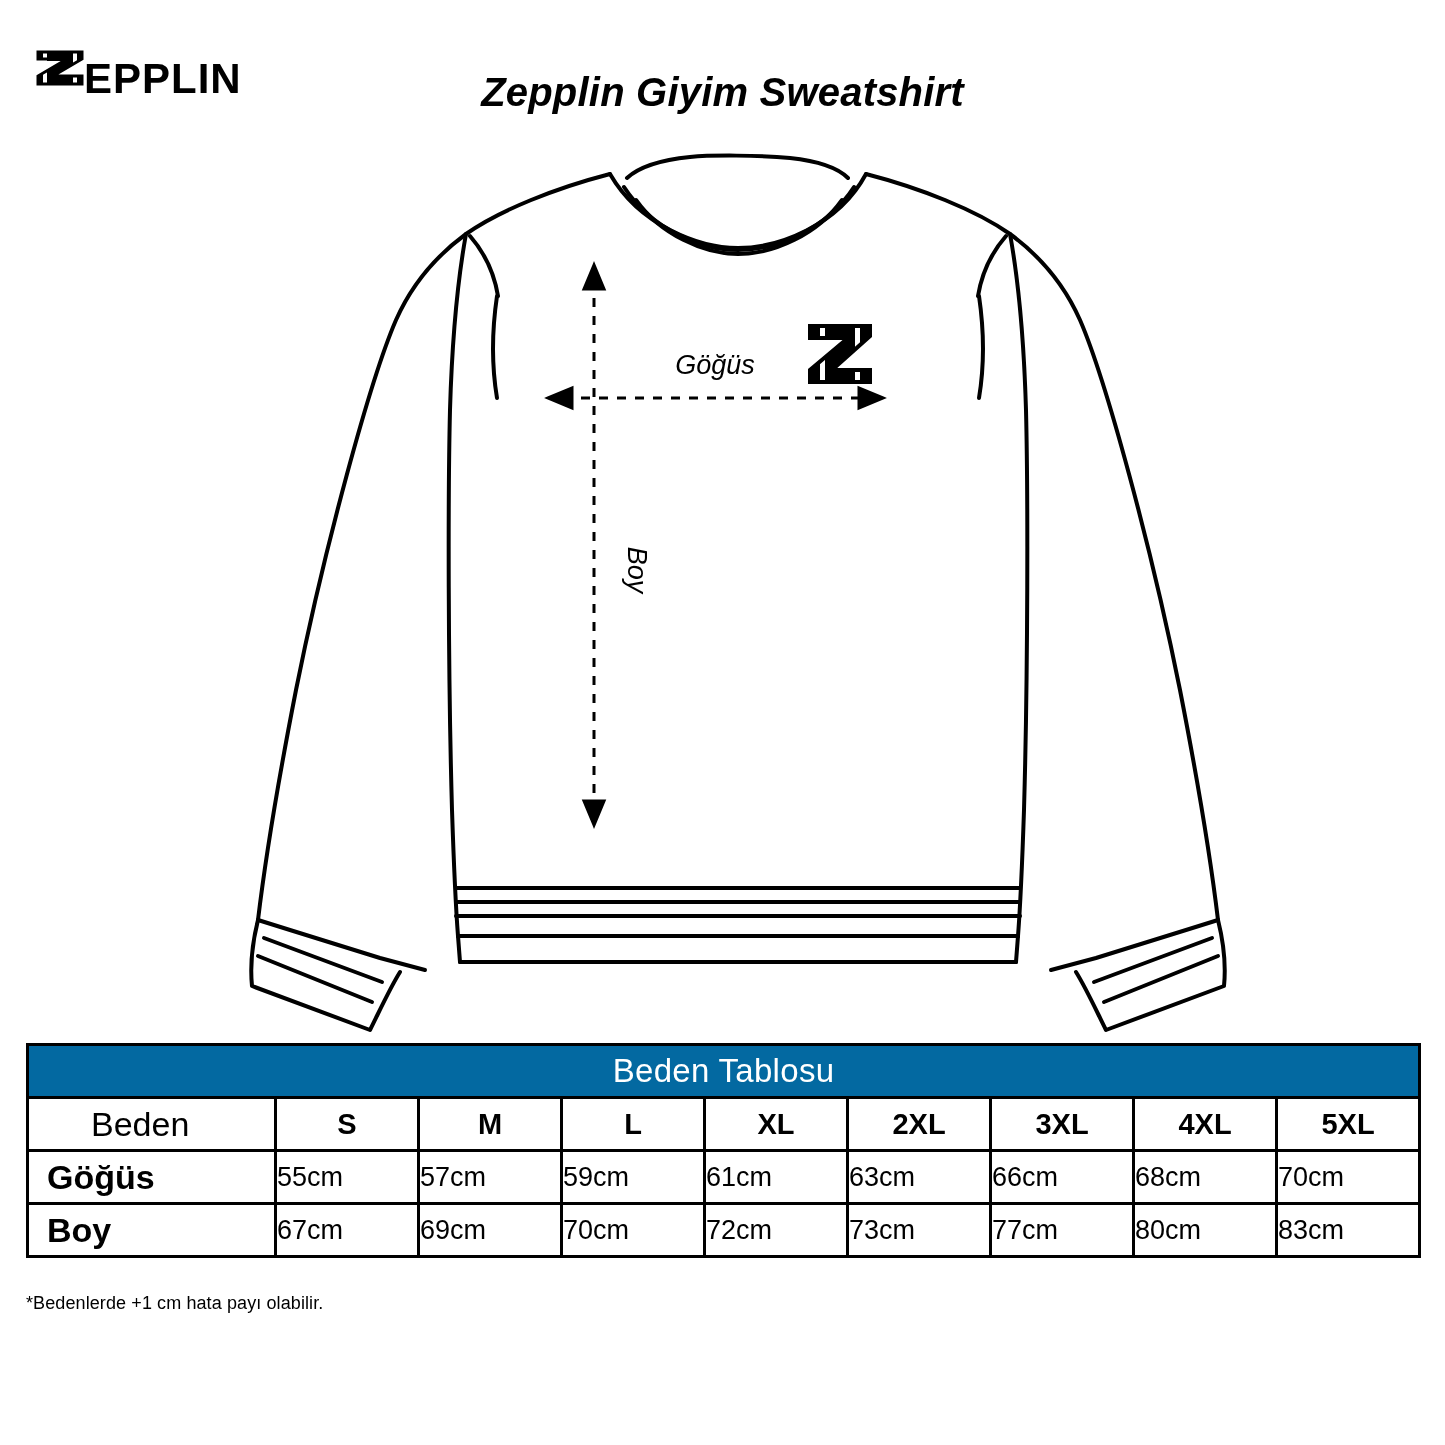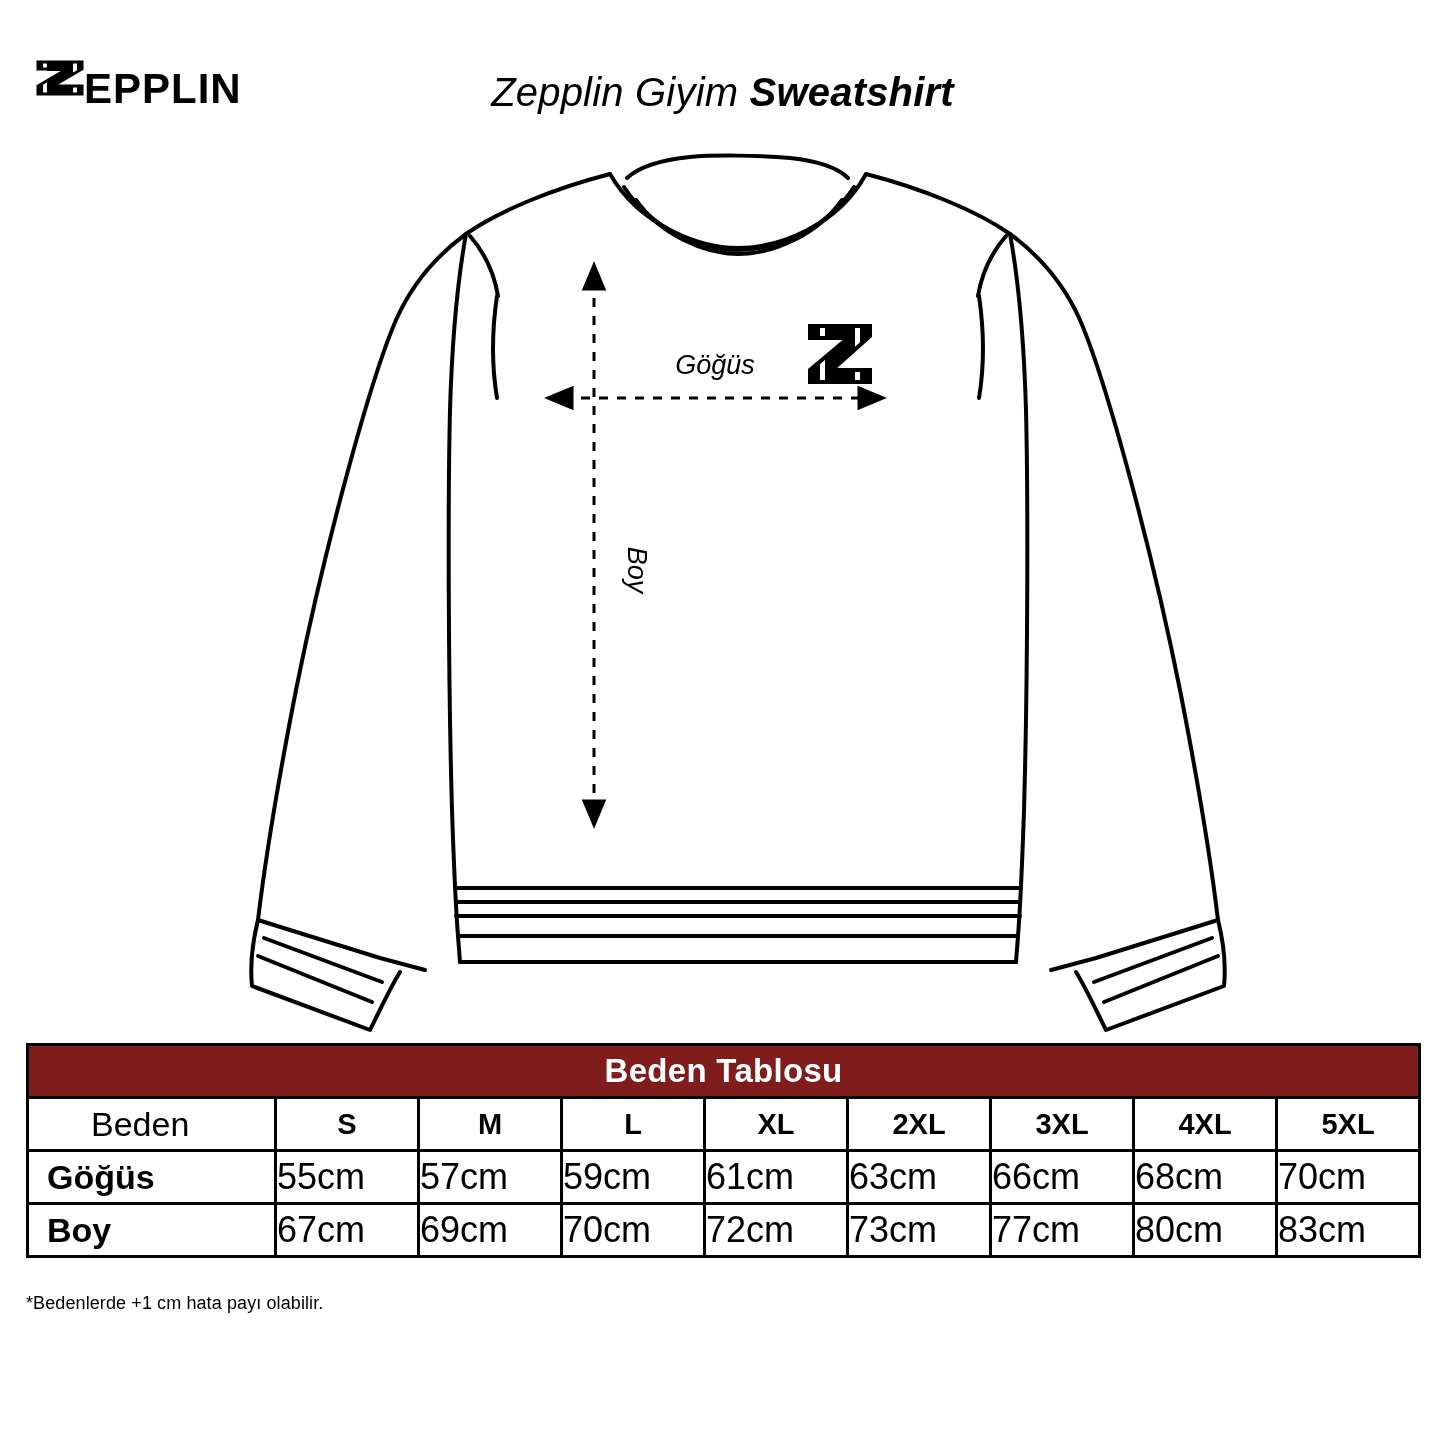--- a/index.html
+++ b/index.html
@@ -23,21 +23,20 @@
     left: 0;
     width: 1445px;
     height: 130px;
   }
   .brand-logo {
     position: absolute;
     left: 34px;
     top: 50px;
     display: flex;
     align-items: center;
-    margin-top: 10px;
   }
   .brand-logo .zmark {
     display: block;
   }
   .brand-logo .brandtext {
     font-family: "Liberation Sans", sans-serif;
     font-weight: bold;
     font-size: 42px;
     letter-spacing: 1px;
     line-height: 42px;
@@ -46,21 +45,21 @@
   .header-title {
     position: absolute;
     left: 0;
     top: 70px;
     width: 1445px;
     text-align: center;
     font-size: 40px;
     font-style: italic;
     letter-spacing: 0.2px;
   }
-  .header-title .t1 { font-weight: normal; }
+  .header-title .t1 { font-weight: bold; }
   .header-title .t2 { font-weight: bold; text-align: center; }
 
   
   .illustration {
     position: absolute;
     left: 0;
     top: 130px;
     width: 1445px;
     height: 910px;
   }
@@ -79,42 +78,42 @@
     border-collapse: collapse;
     width: 1393px;
     table-layout: fixed;
   }
   table.size-table td, table.size-table th {
     border: 3px solid #000000;
     padding: 0;
     height: 50px;
   }
   .title-row td {
-    background: #7f1d1d;
+    background: #0369a1;
     color: #ffffff;
     text-align: center;
     font-size: 33px;
-    font-weight: bold;
+    font-weight: normal;
     height: 58px;
     letter-spacing: 0.3px;
     margin-top: 45px;
   }
   .head-row td {
     text-align: center;
     font-size: 29px;
     font-weight: bold;
   }
   .head-row td.rowlabel {
     text-align: left;
     padding-left: 62px;
     font-size: 34px;
     font-weight: normal;
   }
   .data-row td {
-    font-size: 36px;
+    font-size: 27px;
     padding-left: 14px;
   }
   .data-row td.rowlabel {
     font-size: 34px;
     font-weight: bold;
     padding-left: 18px;
   }
   .col-label { width: 248px; }
   .col-size { width: 143px; }
 

